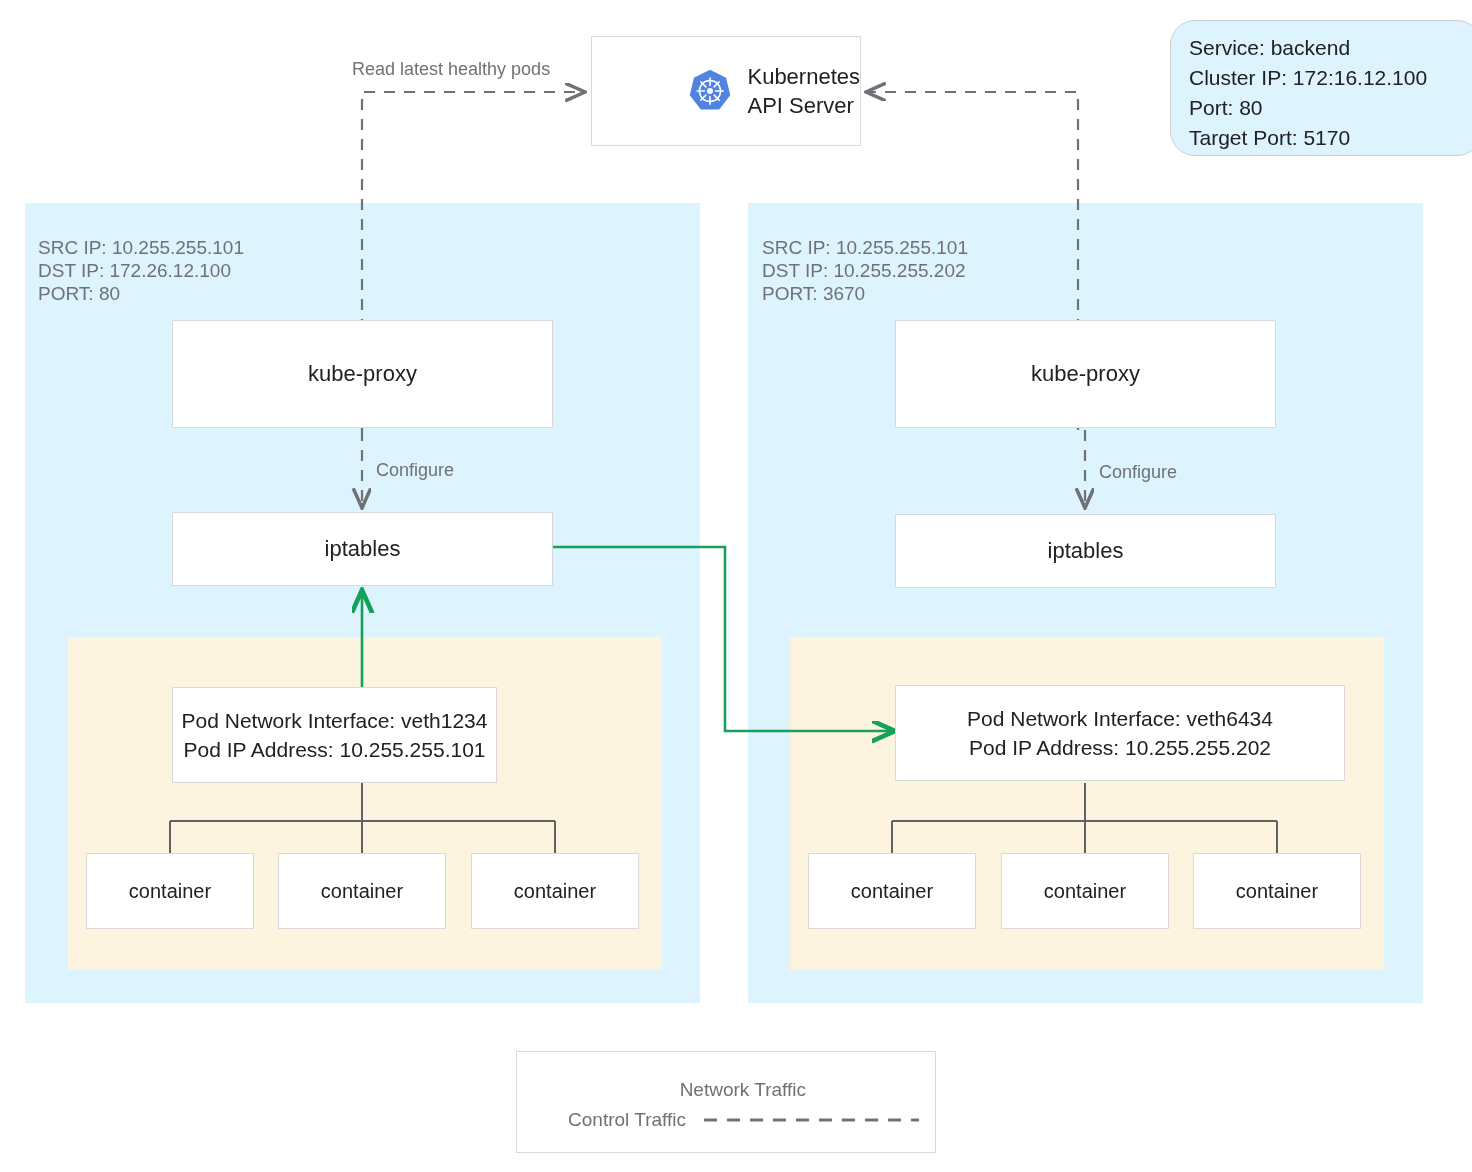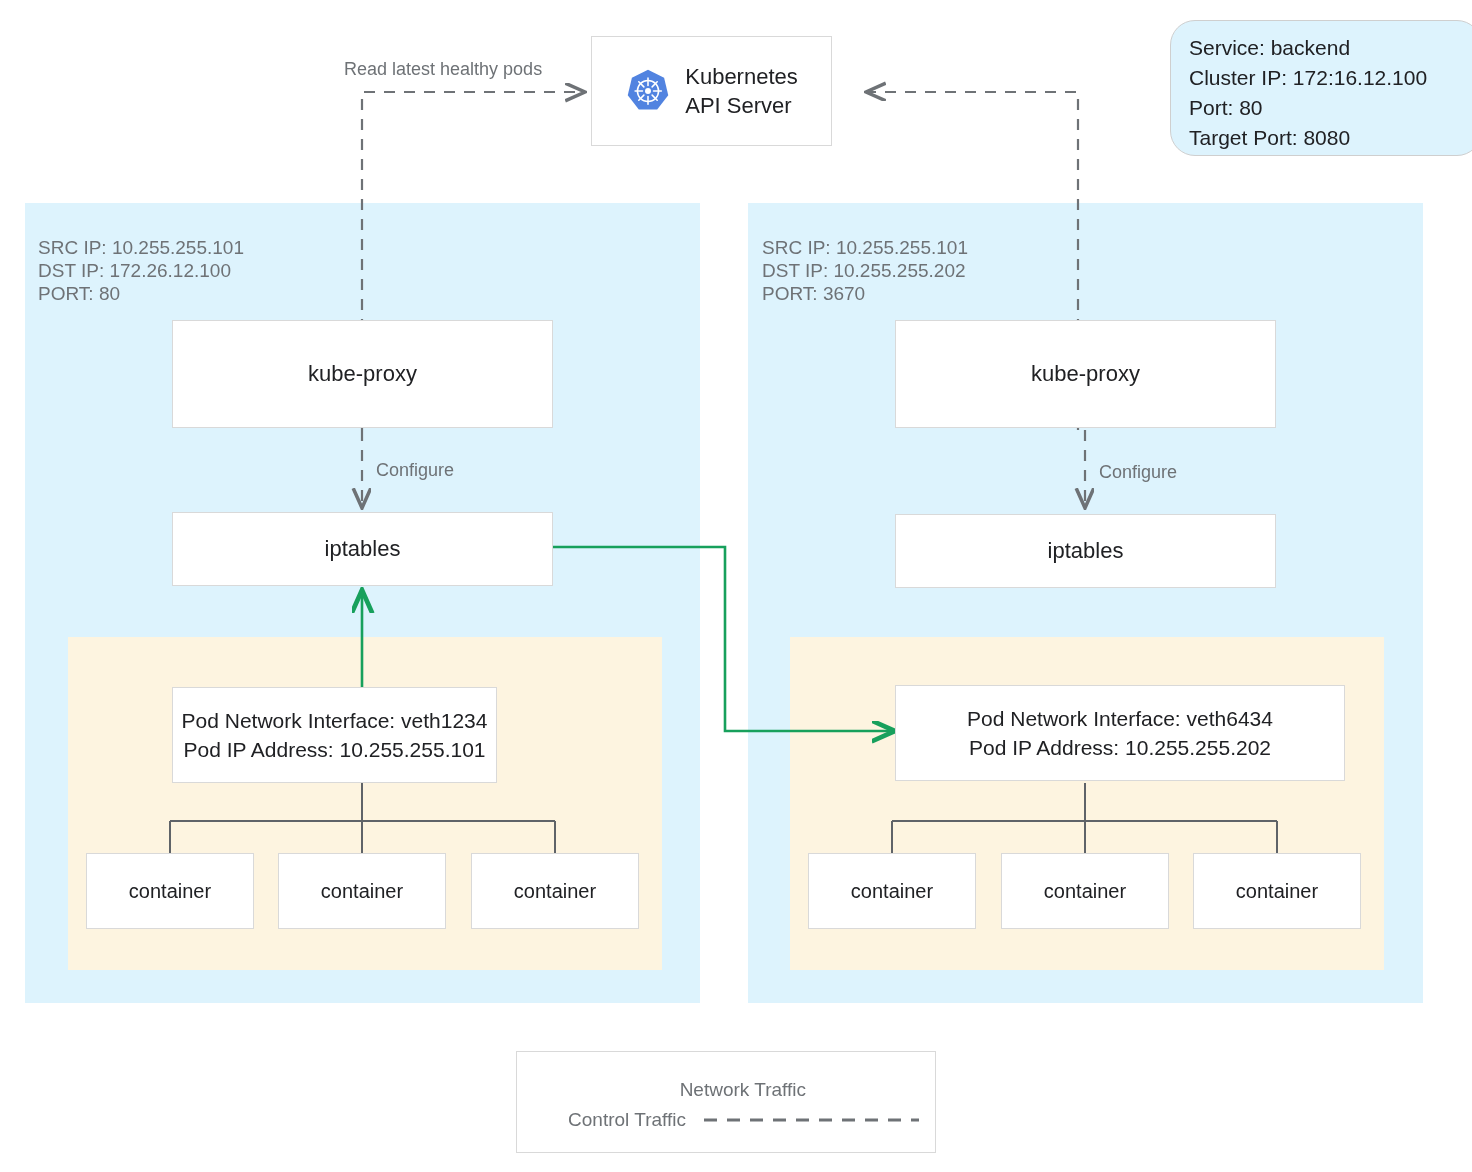--- a/index.html
+++ b/index.html
@@ -159,21 +159,21 @@
     <path d="M362,821 L362,853" fill="none" stroke="#5f6368" stroke-width="2"></path>
     <path d="M555,821 L555,853" fill="none" stroke="#5f6368" stroke-width="2"></path>
 
     <path d="M1085,783 L1085,821" fill="none" stroke="#5f6368" stroke-width="2"></path>
     <path d="M892,821 L1277,821" fill="none" stroke="#5f6368" stroke-width="2"></path>
     <path d="M892,821 L892,853" fill="none" stroke="#5f6368" stroke-width="2"></path>
     <path d="M1085,821 L1085,853" fill="none" stroke="#5f6368" stroke-width="2"></path>
     <path d="M1277,821 L1277,853" fill="none" stroke="#5f6368" stroke-width="2"></path>
   </svg>
 
-  <div class="api-box" style="left:591px; top:36px; width:241px; height:110px;">
+  <div class="api-box" style="left:591px; top:36px; width:270px; height:110px;justify-content:flex-end;">
     <span class="k8s-logo">
       <svg viewBox="0 0 100 100" width="46" height="46">
         <polygon points="50,4 85,21 94,59 70,90 30,90 6,59 15,21" fill="#5183e0"></polygon>
         <g fill="none" stroke="#ffffff" stroke-width="3.4" stroke-linecap="round">
           <circle cx="50" cy="50" r="23"></circle>
           <circle cx="50" cy="50" r="6.5" fill="#ffffff" stroke="none"></circle>
           <line x1="50" y1="22" x2="50" y2="38"></line>
           <line x1="50" y1="62" x2="50" y2="79"></line>
           <line x1="22" y1="50" x2="38" y2="50"></line>
           <line x1="62" y1="50" x2="79" y2="50"></line>
@@ -187,24 +187,24 @@
     <span style="display:flex; flex-direction:column;">
       <span class="api-text">Kubernetes</span>
       <span class="api-text">API Server</span>
     </span>
   </div>
 
   <div class="service-box" style="left:1170px; top:20px; width:312px; height:136px;border-radius:25px;">
     <div class="service-line">Service: backend</div>
     <div class="service-line">Cluster IP: 172:16.12.100</div>
     <div class="service-line">Port: 80</div>
-    <div class="service-line">Target Port: 8080</div>
-  </div>
-
-  <div class="edge-label" style="left:344px; top:59px;">Read latest healthy pods</div>
+    <div class="service-line">Target Port: 5170</div>
+  </div>
+
+  <div class="edge-label" style="left:352px; top:59px;">Read latest healthy pods</div>
   <div class="edge-label" style="left:376px; top:460px;">Configure</div>
   <div class="edge-label" style="left:1099px; top:462px;">Configure</div>
 
   <div class="ip-block" style="left:38px; top:236px;">
     <div>SRC IP: 10.255.255.101</div>
     <div>DST IP: 172.26.12.100</div>
     <div>PORT: 80</div>
   </div>
 
   <div class="box" style="left:172px; top:320px; width:381px; height:108px;">

